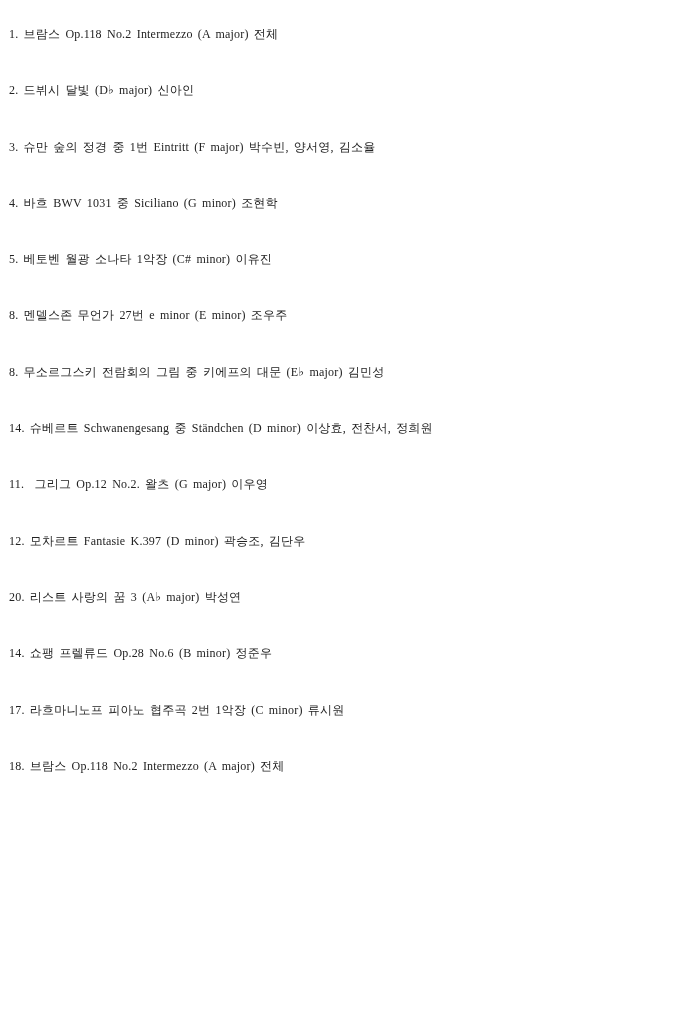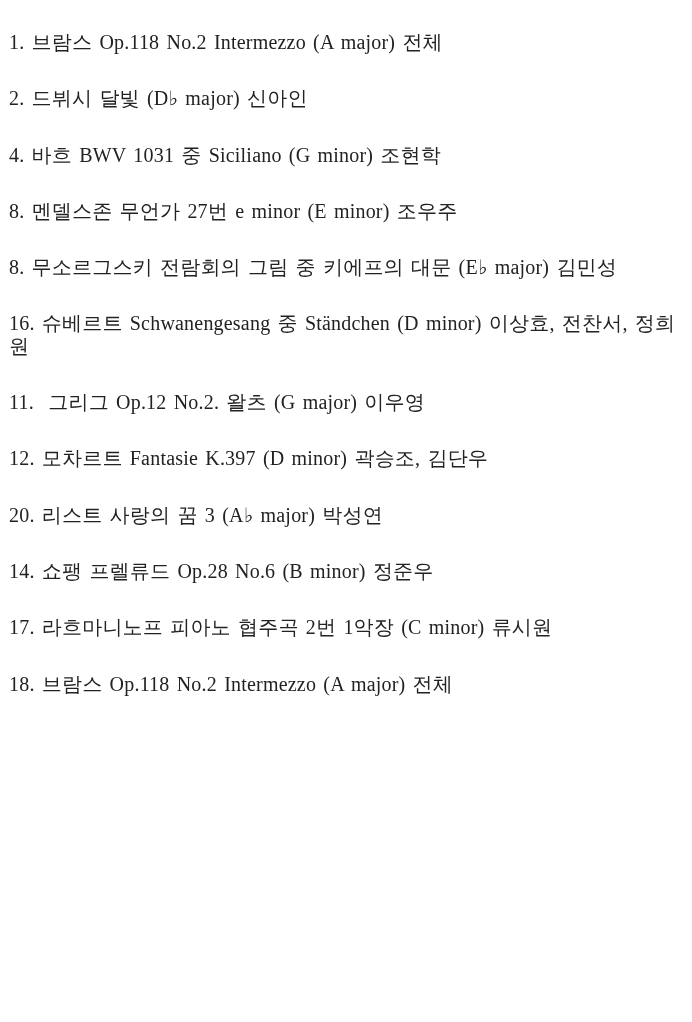--- a/index.html
+++ b/index.html
@@ -11,38 +11,40 @@
     width: 692px;
     height: 1022px;
     box-sizing: border-box;
     background: #ffffff;
     padding: 19px 6px 0 9px;
     overflow: hidden;
     font-family: "Liberation Serif", "DejaVu Serif", serif;
     color: #222222;
   }
   .line {
-    margin: 12px 0 34px 0;
-    font-size: 20px;
+    margin: 4px 0 34px 0;
+    font-size: 12px;
     line-height: 22.3px;
     letter-spacing: 0.2px;
     word-spacing: 2px;
     white-space: pre-wrap;
     -webkit-font-smoothing: antialiased;
   }
 </style>
 </head>
 <body>
 
 <div class="page">
   <p class="line">1. 브람스 Op.118 No.2 Intermezzo (A major) 전체</p>
   <p class="line">2. 드뷔시 달빛 (D♭ major) 신아인</p>
+  <p class="line">3. 슈만 숲의 정경 중 1번 Eintritt (F major) 박수빈, 양서영, 김소율</p>
   <p class="line">4. 바흐 BWV 1031 중 Siciliano (G minor) 조현학</p>
+  <p class="line">5. 베토벤 월광 소나타 1악장 (C# minor) 이유진</p>
   <p class="line">8. 멘델스존 무언가 27번 e minor (E minor) 조우주</p>
   <p class="line">8. 무소르그스키 전람회의 그림 중 키에프의 대문 (E♭ major) 김민성</p>
-  <p class="line">16. 슈베르트 Schwanengesang 중 Ständchen (D minor) 이상효, 전찬서, 정희원</p>
+  <p class="line">14. 슈베르트 Schwanengesang 중 Ständchen (D minor) 이상효, 전찬서, 정희원</p>
   <p class="line">11.  그리그 Op.12 No.2. 왈츠 (G major) 이우영</p>
   <p class="line">12. 모차르트 Fantasie K.397 (D minor) 곽승조, 김단우</p>
   <p class="line">20. 리스트 사랑의 꿈 3 (A♭ major) 박성연</p>
   <p class="line">14. 쇼팽 프렐류드 Op.28 No.6 (B minor) 정준우</p>
   <p class="line">17. 라흐마니노프 피아노 협주곡 2번 1악장 (C minor) 류시원</p>
   <p class="line">18. 브람스 Op.118 No.2 Intermezzo (A major) 전체</p>
 </div>
 
 </body></html>

